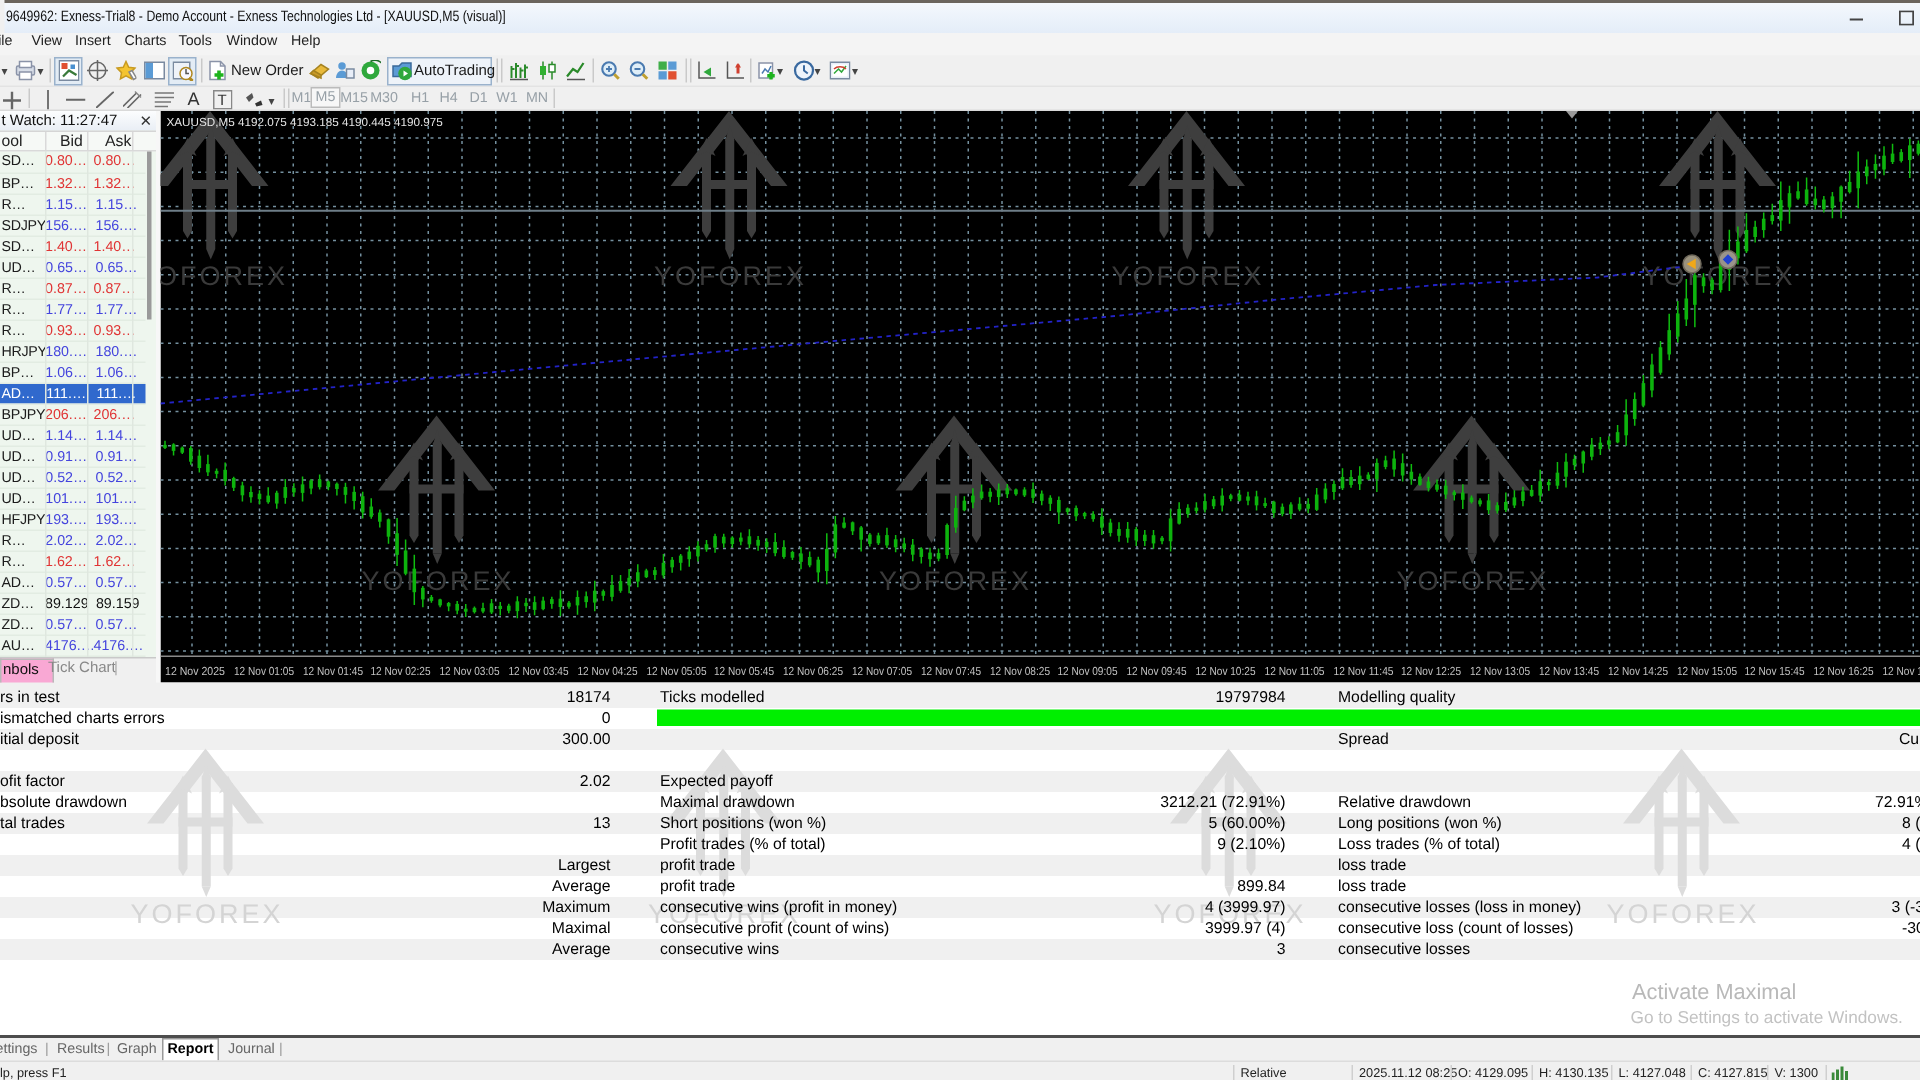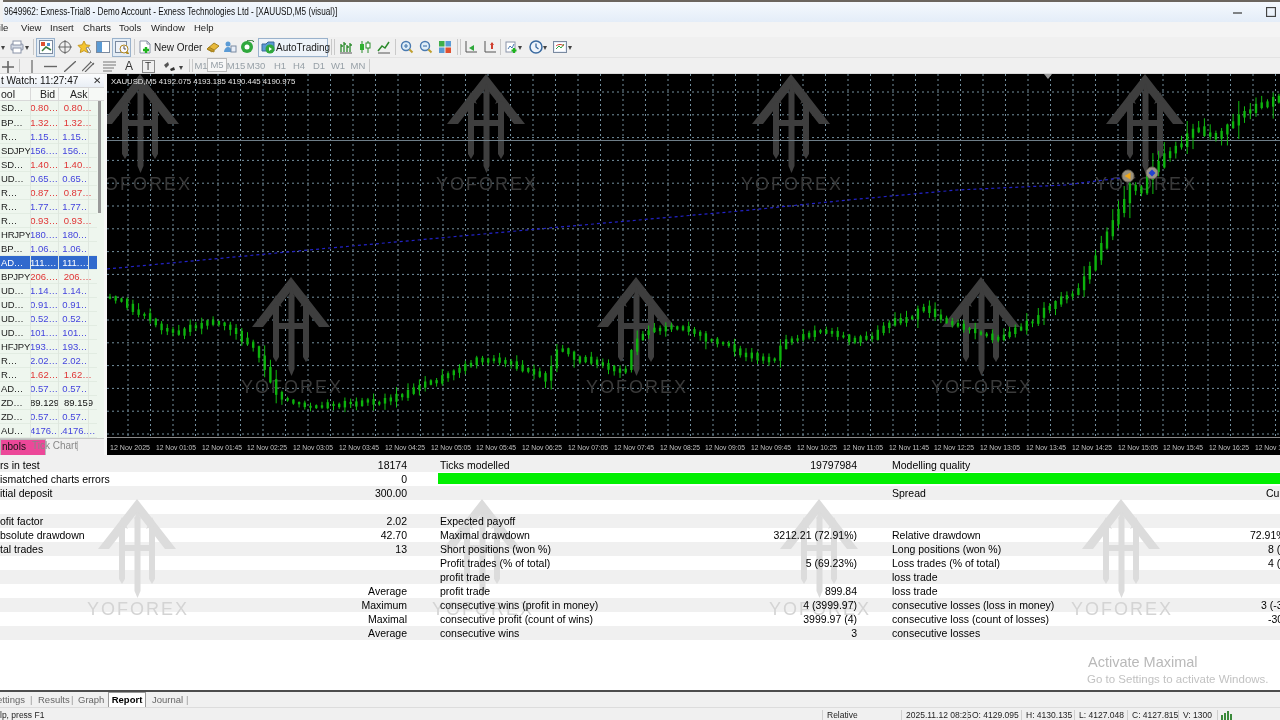--- a/index.html
+++ b/index.html
@@ -8,22 +8,22 @@
 #menubar span{position:absolute;top:0px}
 #toolbar1{left:0;top:37px;width:1280px;height:21px;background:#f0f0f0;border-bottom:1px solid #e3e3e3}
 #toolbar2{left:0;top:58px;width:1280px;height:16px;background:#f0f0f0;border-bottom:1px solid #d9d9d9}
 .sep{position:absolute;top:2px;width:1px;height:16px;background:#c9c9c9}
 #mw{left:0;top:74px;width:104px;height:364px;background:#eef6ee}
 #mwhead{left:0;top:74px;width:104px;height:14px;background:linear-gradient(#fcfdfe,#e9eef5);border-bottom:1px solid #d5d5d5;font-size:10px;color:#111}
 #mwcols{left:0;top:88px;width:104px;height:13px;background:#f6f9f6;border-bottom:1px solid #d9d9d9;font-size:10.5px;color:#222}
 table#mwt{border-collapse:collapse;width:97px;table-layout:fixed}
 #mwt td{height:14px;font-size:9.5px;padding:0 4px 0 0;border-bottom:1px solid #e2ece2;white-space:nowrap;overflow:hidden}
 #mwt td.s{color:#1c1c1c;padding-left:1px;font-size:9.5px;letter-spacing:-0.2px}
-#mwt .r{color:#e03434;text-align:center}
-#mwt .b{color:#4444dd;text-align:left}
+#mwt .r{color:#e03434;text-align:left}
+#mwt .b{color:#4444dd;text-align:center}
 #mwt .k{color:#111;text-align:right}
 #mwt tr.sel td{background:#3069cd;color:#fff!important}
 #mwtabs{left:0;top:438px;width:104px;height:17px;background:#f0f0f0;border-top:1px solid #c9c9c9;font-size:10px}
 #reptabs{left:0;top:692px;width:1280px;height:15px;background:#f0f0f0;font-size:9.5px;color:#666}
 #statusbar{left:0;top:707px;width:1280px;height:13px;background:#f0f0f0;border-top:1px solid #dcdcdc;font-size:8.5px;color:#222}
 #statusbar span{position:absolute;top:2px;white-space:nowrap}
 .scell{border-left:1px solid #cfcfcf;height:13px}
 #report{left:0;top:458px;width:1280px;height:232px;background:#fff;font-size:10.5px;color:#000}
 .rrow{position:absolute;left:0;width:1280px;height:14px}
 .rrow.g{background:#f0f0f0}
@@ -367,21 +367,21 @@
           <td class="b" style="width:30px">4176.…</td>
         </tr>
 </tbody>
     </table>
 </div>
 <div class="abs" style="left:98px;top:101px;width:3px;height:112px;background:#9a9a9a"></div>
 <div class="abs" style="left:30px;top:101px;width:1px;height:337px;background:#dfe7df"></div>
 <div class="abs" style="left:58px;top:101px;width:1px;height:337px;background:#dfe7df"></div>
 <div class="abs" style="left:88px;top:101px;width:1px;height:337px;background:#dfe7df"></div>
 <div class="abs" id="mwtabs">
-    <span style="position:absolute;left:0;top:0;width:46px;height:16px;background:#ec4899;border:1px solid #b9b9b9;border-bottom:none;color:#111;padding:1px 0 0 1px">nbols</span>
+    <span style="position:absolute;left:0;top:0;width:36px;height:16px;background:#f9a8d4;border:1px solid #b9b9b9;border-bottom:none;color:#111;padding:1px 0 0 1px">nbols</span>
     <span style="position:absolute;left:32px;top:1px;color:#888">Tick Chart</span>
     <span style="position:absolute;left:76px;top:1px;color:#aaa">|</span>
   </div>
 
 <svg width="1173" height="381" style="position:absolute;left:107px;top:74px">
 <rect width="1173" height="381" fill="#000"></rect>
 <path d="M21.0 0V363M43.5 0V363M66.0 0V363M88.5 0V363M111.0 0V363M133.5 0V363M156.0 0V363M178.5 0V363M201.0 0V363M223.5 0V363M246.0 0V363M268.5 0V363M291.0 0V363M313.5 0V363M336.0 0V363M358.5 0V363M381.0 0V363M403.5 0V363M426.0 0V363M448.5 0V363M471.0 0V363M493.5 0V363M516.0 0V363M538.5 0V363M561.0 0V363M583.5 0V363M606.0 0V363M628.5 0V363M651.0 0V363M673.5 0V363M696.0 0V363M718.5 0V363M741.0 0V363M763.5 0V363M786.0 0V363M808.5 0V363M831.0 0V363M853.5 0V363M876.0 0V363M898.5 0V363M921.0 0V363M943.5 0V363M966.0 0V363M988.5 0V363M1011.0 0V363M1033.5 0V363M1056.0 0V363M1078.5 0V363M1101.0 0V363M1123.5 0V363M1146.0 0V363M1168.5 0V363" stroke="#74909f" stroke-width="1" stroke-dasharray="2 3" fill="none"></path>
     <path d="M0 18.0H1173M0 40.8H1173M0 63.6H1173M0 86.4H1173M0 109.2H1173M0 132.0H1173M0 154.8H1173M0 177.6H1173M0 200.4H1173M0 223.2H1173M0 246.0H1173M0 268.8H1173M0 291.6H1173M0 314.4H1173M0 337.2H1173M0 360.0H1173" stroke="#74909f" stroke-width="1" stroke-dasharray="2 3" fill="none"></path>
 <g transform="translate(-107,-74)">
       <g transform="translate(101,70)scale(1.0)" fill="#3e3e3e">
@@ -740,40 +740,41 @@
       <div class="c5">Spread</div>
       <div style="left:1266px">Current</div>
     </div>
 <div class="rrow g" style="top:56px">
       <div class="c1">ofit factor</div>
       <div class="c2">2.02</div>
       <div class="c3">Expected payoff</div>
     </div>
 <div class="rrow" style="top:70px">
       <div class="c1">bsolute drawdown</div>
-      <div class="c2">42.70</div>
       <div class="c3">Maximal drawdown</div>
       <div class="c4" style="left:440px">3212.21 (72.91%)</div>
       <div class="c5">Relative drawdown</div>
       <div style="left:1250px">72.91% (3212.21)</div>
     </div>
 <div class="rrow g" style="top:84px">
       <div class="c1">tal trades</div>
       <div class="c2">13</div>
       <div class="c3">Short positions (won %)</div>
+      <div class="c4" style="left:440px">5 (60.00%)</div>
       <div class="c5">Long positions (won %)</div>
       <div style="left:1268px">8 (75.00%)</div>
     </div>
 <div class="rrow" style="top:98px">
       <div class="c3">Profit trades (% of total)</div>
-      <div class="c4" style="left:440px">5 (69.23%)</div>
+      <div class="c4" style="left:440px">9 (2.10%)</div>
       <div class="c5">Loss trades (% of total)</div>
       <div style="left:1268px">4 (30.77%)</div>
     </div>
 <div class="rrow g" style="top:112px">
+      <div class="c2">Largest</div>
       <div class="c3">profit trade</div>
       <div class="c5">loss trade</div>
     </div>
 <div class="rrow" style="top:126px">
       <div class="c2">Average</div>
       <div class="c3">profit trade</div>
       <div class="c4" style="left:440px">899.84</div>
       <div class="c5">loss trade</div>
     </div>
 <div class="rrow g" style="top:140px">

